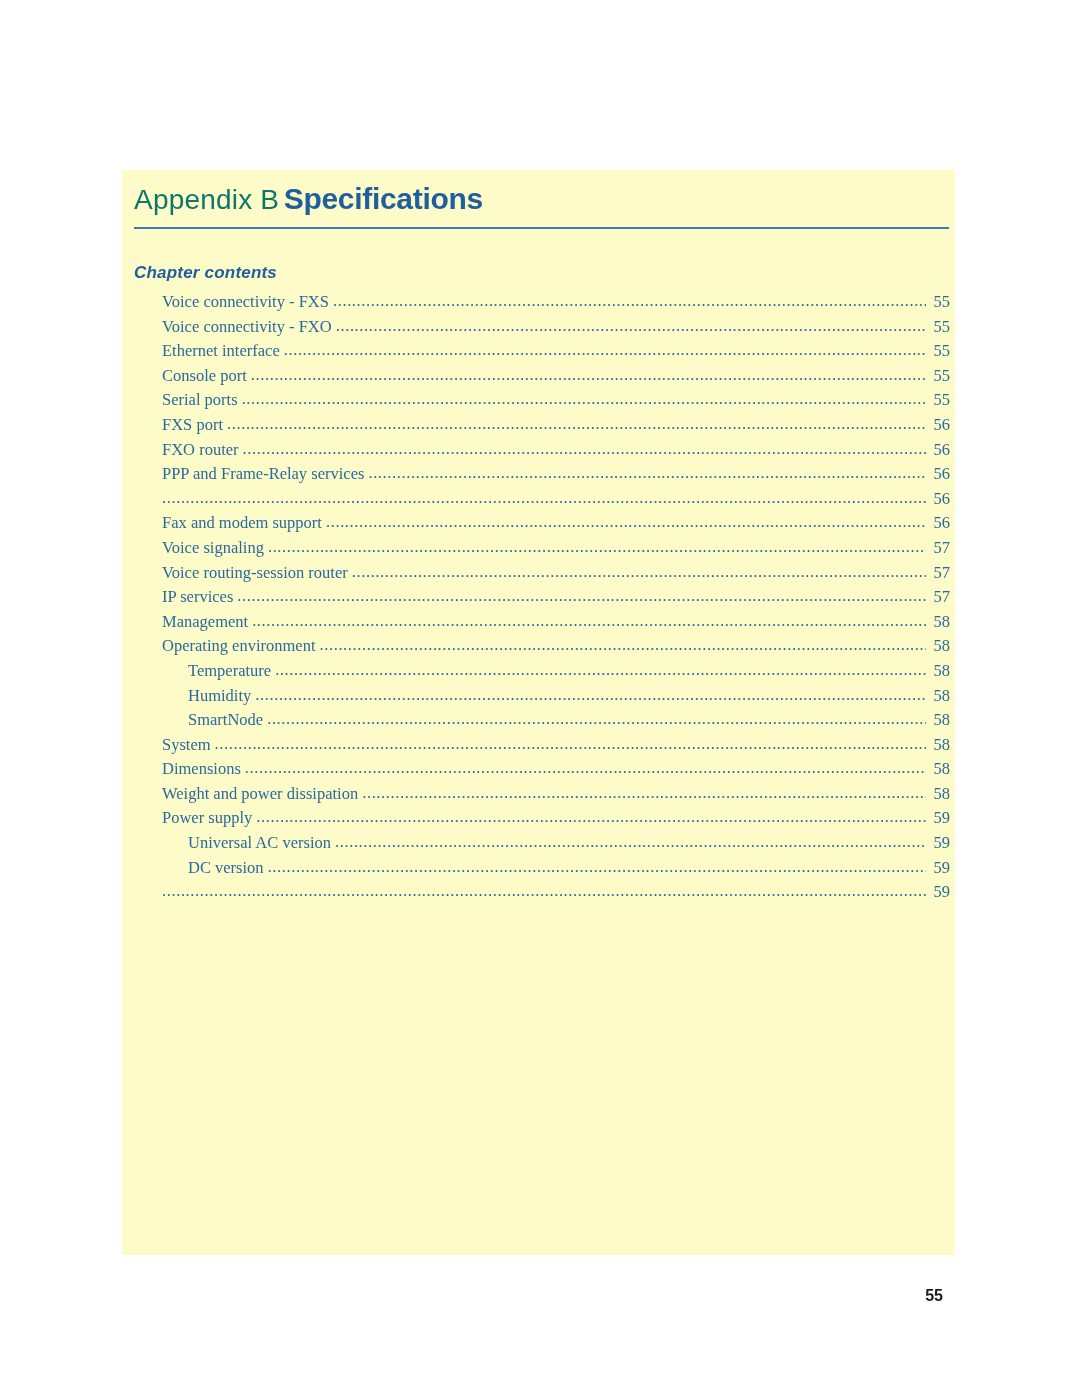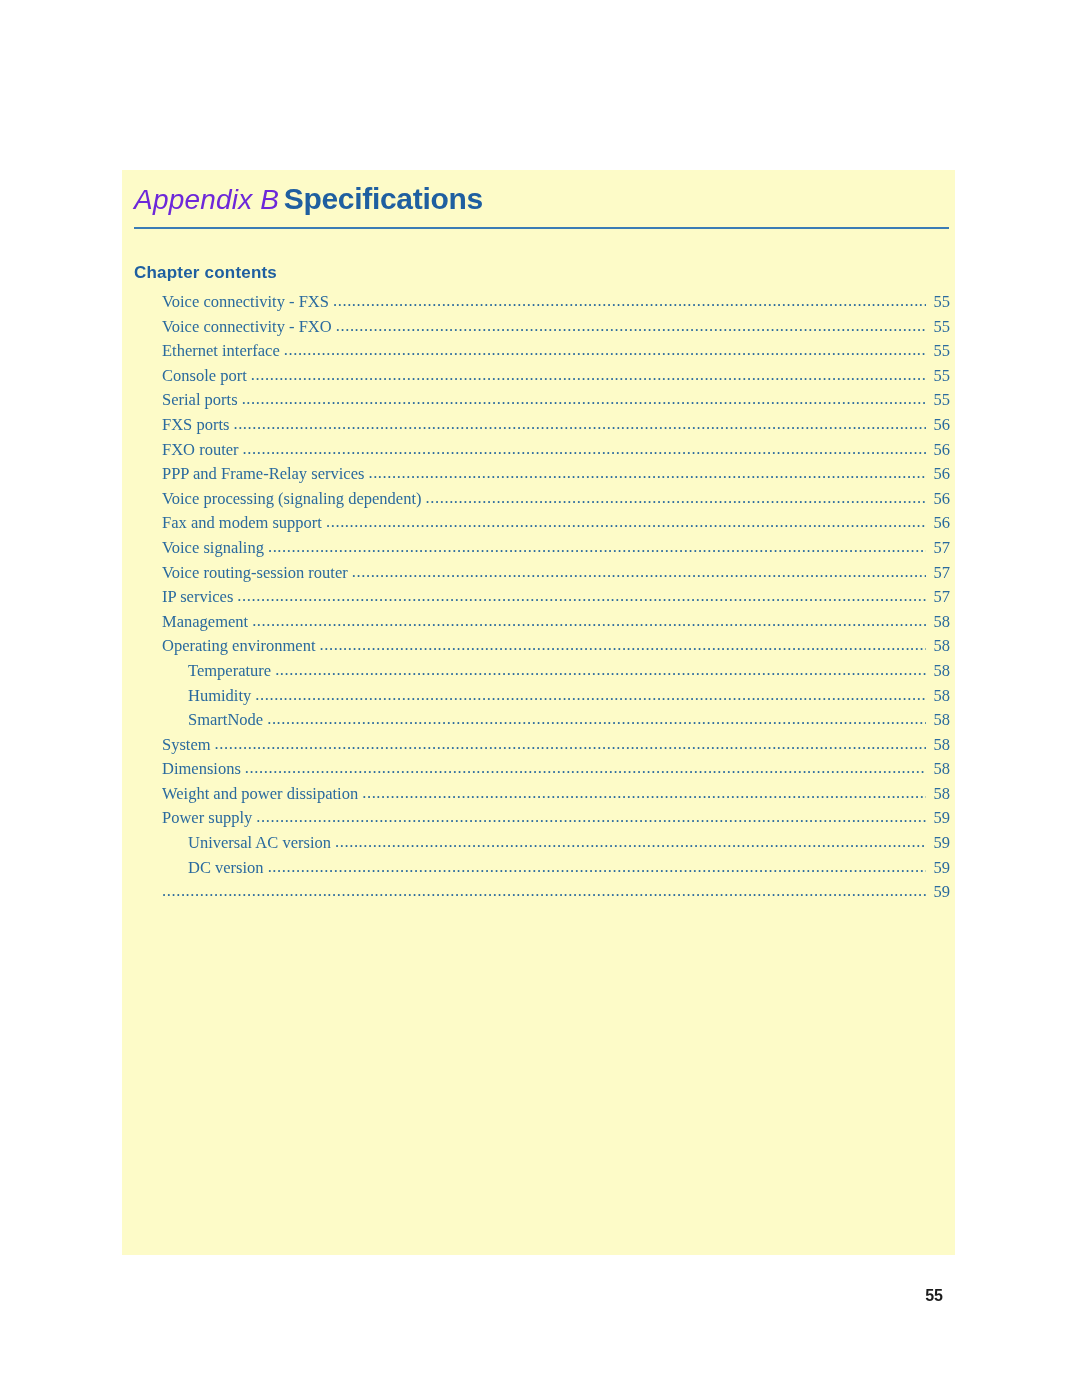--- a/index.html
+++ b/index.html
@@ -35,24 +35,23 @@
   }
   .chapter-title {
     position: absolute;
     left: 12px;
     top: 12px;
     white-space: nowrap;
     font-family: "Liberation Sans", sans-serif;
   }
   .chapter-title .appendix {
     font-size: 28px;
-    color: #6d28d9;
+    color: #0f766e;
     font-weight: normal;
     letter-spacing: 0.2px;
-    font-style: italic;
   }
   .chapter-title .maintitle {
     font-size: 30px;
     color: #1f5fa0;
     font-weight: bold;
     letter-spacing: -0.3px;
   }
   .title-rule {
     position: absolute;
     left: 12px;
@@ -61,20 +60,21 @@
     height: 2px;
     background: #3b7cb5;
   }
   .contents-heading {
     position: absolute;
     left: 12px;
     top: 93px;
     font-family: "Liberation Sans", sans-serif;
     font-size: 17px;
     font-weight: bold;
+    font-style: italic;
     color: #1f5fa0;
     letter-spacing: 0.2px;
   }
   .toc {
     position: absolute;
     left: 40px;
     top: 120px;
     width: 788px;
   }
   .toc-row {
@@ -158,36 +158,35 @@
             <span class="toc-label">Console port</span>
             <span class="toc-dots">............................................................................................................................................................................................................................</span>
             <span class="toc-page">55</span>
           </div>
           <div class="toc-row">
             <span class="toc-label">Serial ports</span>
             <span class="toc-dots">............................................................................................................................................................................................................................</span>
             <span class="toc-page">55</span>
           </div>
           <div class="toc-row">
-            <span class="toc-label">FXS ports</span>
+            <span class="toc-label">FXS port</span>
             <span class="toc-dots">............................................................................................................................................................................................................................</span>
             <span class="toc-page">56</span>
           </div>
           <div class="toc-row">
             <span class="toc-label">FXO router</span>
             <span class="toc-dots">............................................................................................................................................................................................................................</span>
             <span class="toc-page">56</span>
           </div>
           <div class="toc-row">
             <span class="toc-label">PPP and Frame-Relay services</span>
             <span class="toc-dots">............................................................................................................................................................................................................................</span>
             <span class="toc-page">56</span>
           </div>
           <div class="toc-row">
-            <span class="toc-label">Voice processing (signaling dependent)</span>
             <span class="toc-dots">............................................................................................................................................................................................................................</span>
             <span class="toc-page">56</span>
           </div>
           <div class="toc-row">
             <span class="toc-label">Fax and modem support</span>
             <span class="toc-dots">............................................................................................................................................................................................................................</span>
             <span class="toc-page">56</span>
           </div>
           <div class="toc-row">
             <span class="toc-label">Voice signaling</span>

